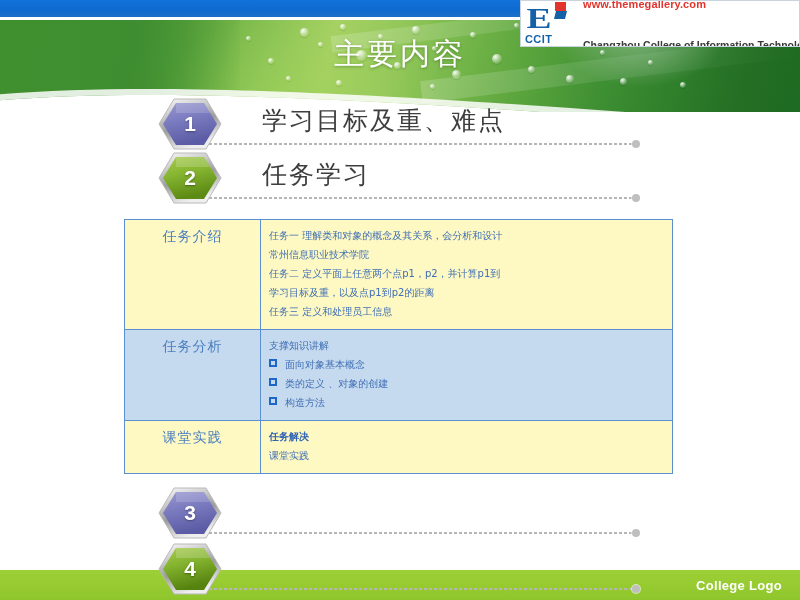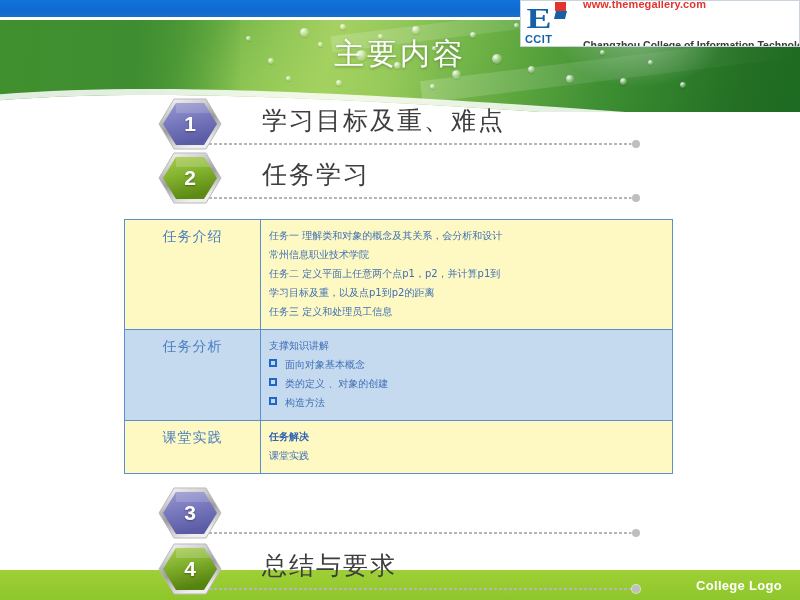--- a/index.html
+++ b/index.html
@@ -447,20 +447,19 @@
             <stop offset="60%" stop-color="#9c9c9c"></stop>
             <stop offset="100%" stop-color="#efefef"></stop>
           </linearGradient>
         </defs>
         <polygon points="16,1 48,1 63,26 48,51 16,51 1,26" fill="url(#hexRim4)" stroke="#b9b9b9" stroke-width="1"></polygon>
         <polygon points="18,5 46,5 59,26 46,47 18,47 5,26" fill="url(#hexGreen4)"></polygon>
         <polygon points="18,5 46,5 52,15 18,15" fill="#ffffff" opacity="0.18"></polygon>
       </svg>
       <div class="hexnum">4</div>
     </div>
-    <div class="agenda-label">总结与要求</div>
     <div class="dotline"></div>
     <div class="dotline-end"></div>
   </div>
 
   <div class="company-logo">College Logo</div>
 
 </div>
 
 </body></html>

